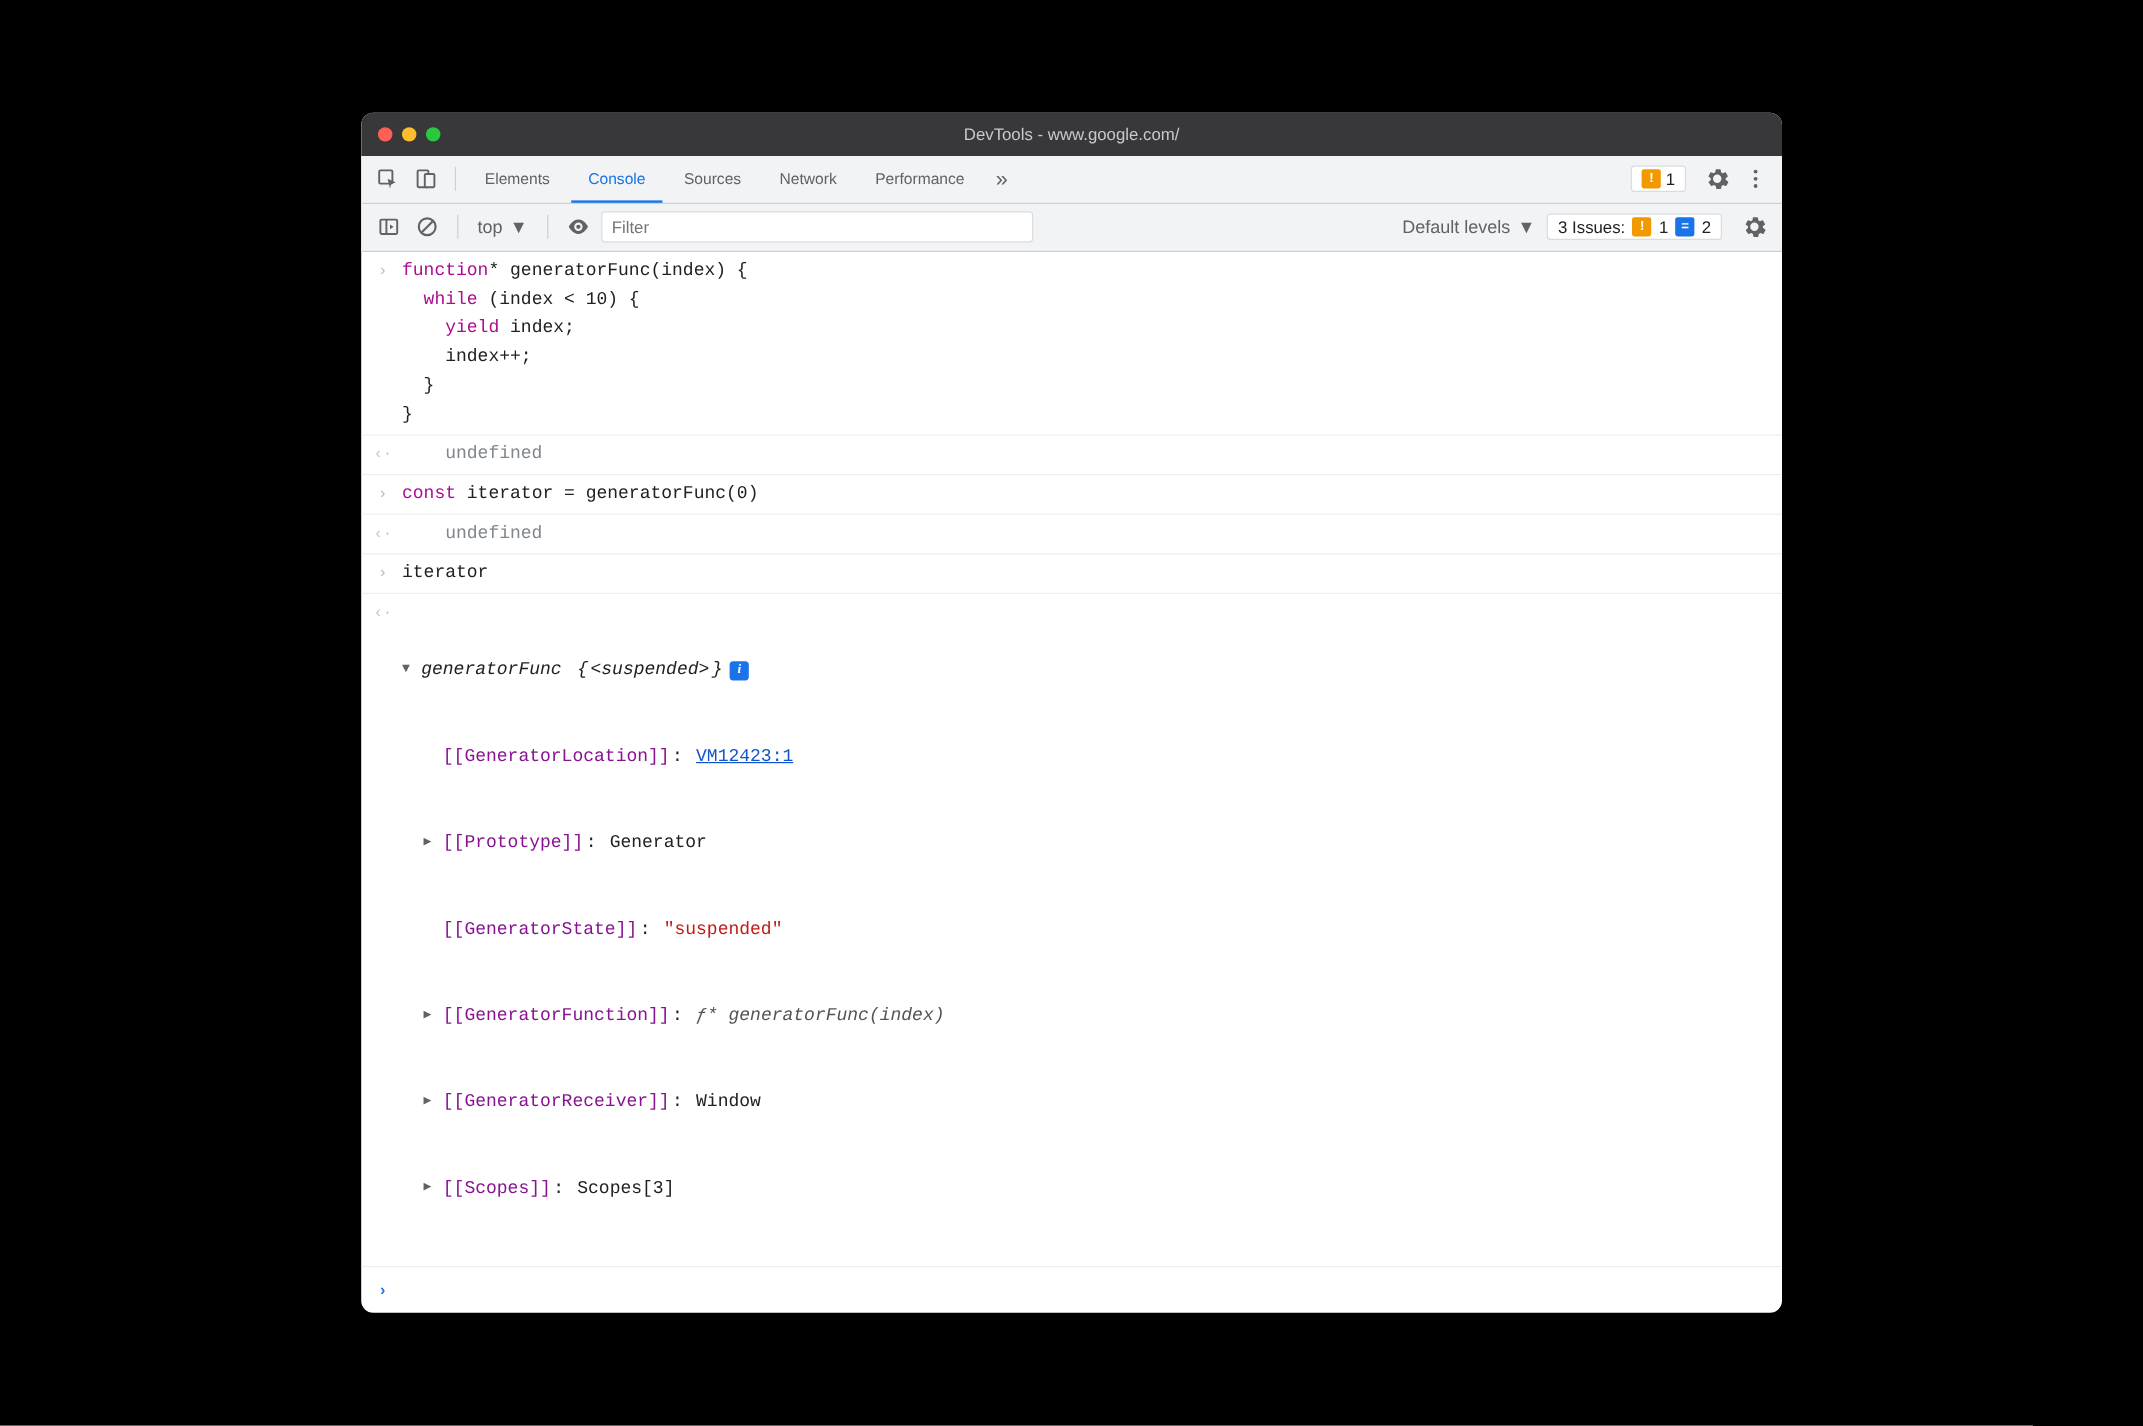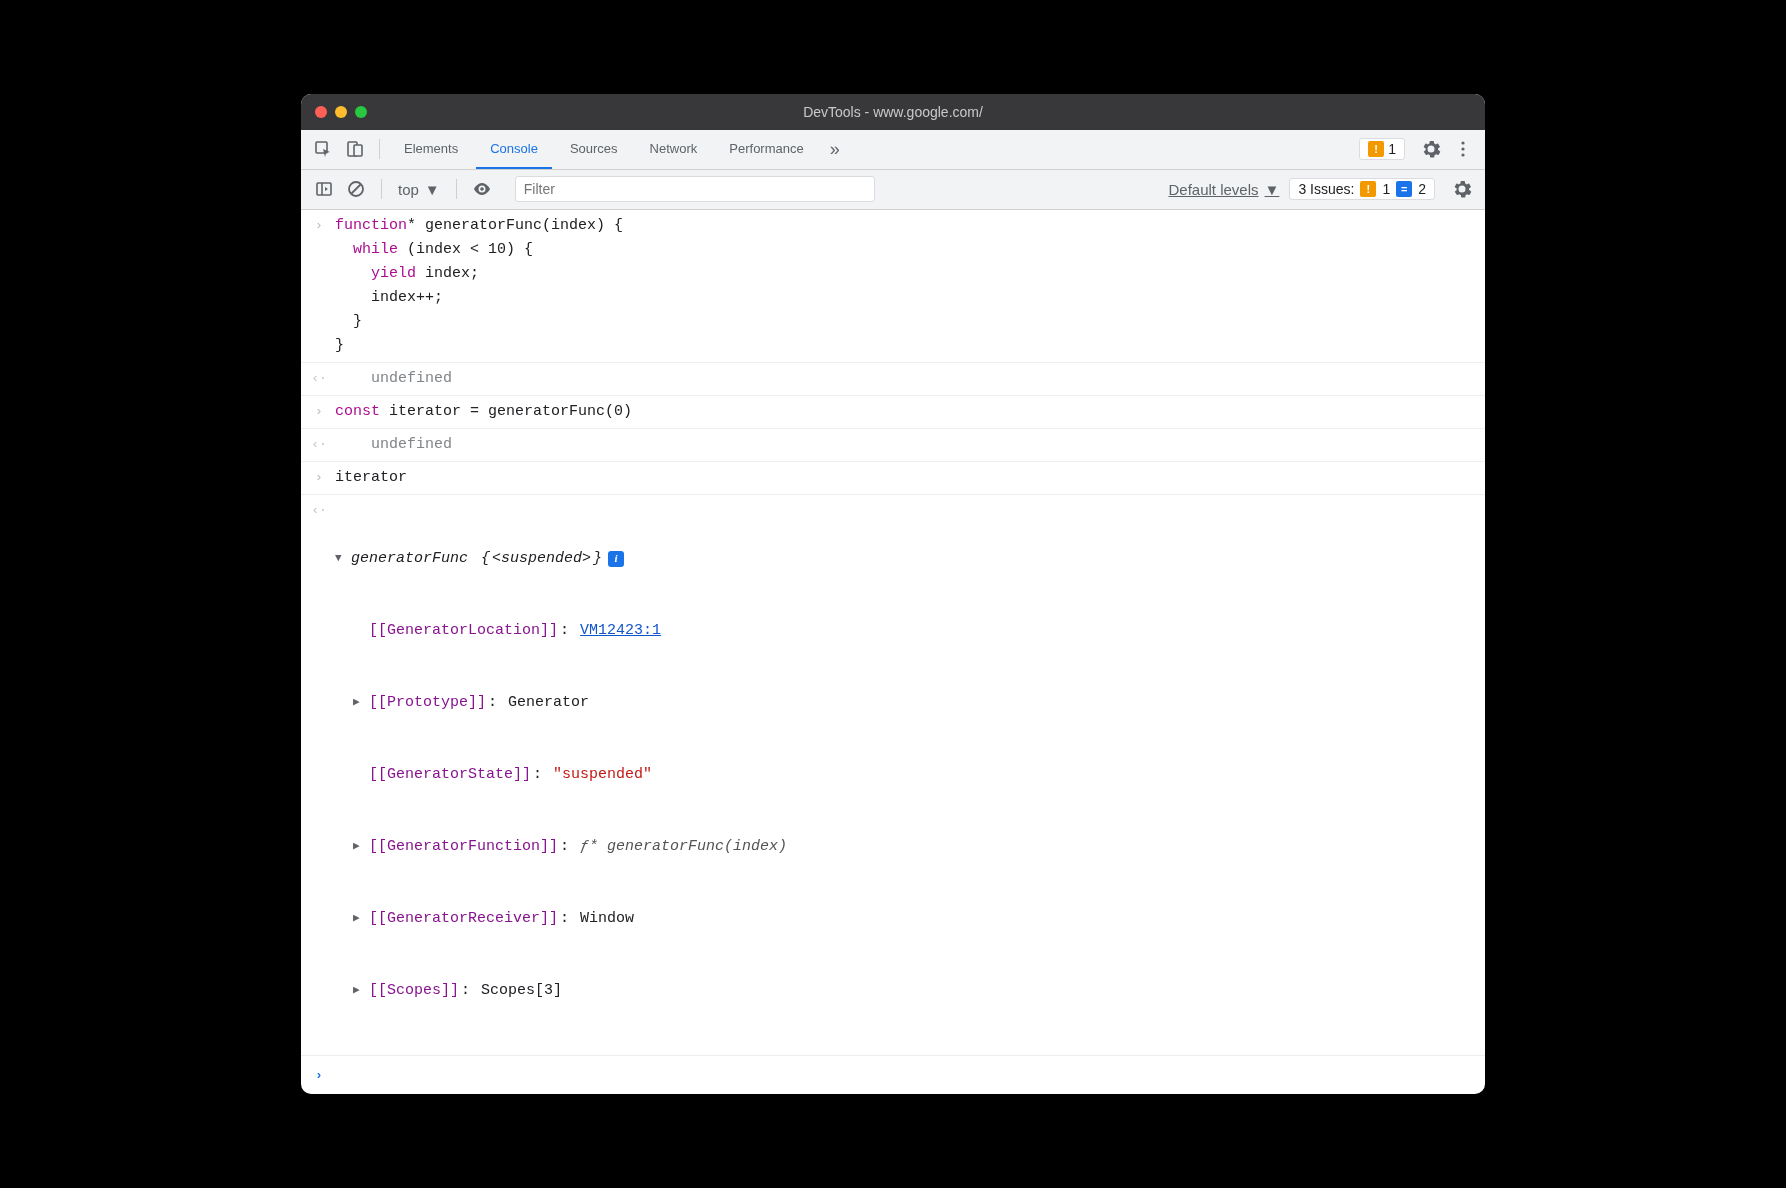--- a/index.html
+++ b/index.html
@@ -68,25 +68,25 @@
   width: 26px; height: 26px; display: flex; align-items: center; justify-content: center;
   color: #5f6368; cursor: pointer;
 }
 .toolbar .vdiv { width: 1px; height: 20px; background: #cfcfcf; margin: 0 6px; }
 .context-select {
   display: flex; align-items: center; gap: 6px; color: #5f6368; font-size: 15px;
   cursor: pointer; padding: 0 4px;
 }
 .filter-input {
   flex: 0 0 360px; height: 26px; border: 1px solid #dadce0; border-radius: 3px;
-  padding: 0 8px; font-size: 14px; color: #5f6368; background: #fff; outline: none; margin-left: 14px;
+  padding: 0 8px; font-size: 14px; color: #5f6368; background: #fff; outline: none;
 }
 .levels-select {
   display: flex; align-items: center; gap: 6px; color: #5f6368; font-size: 15px;
-  cursor: pointer; padding: 0 4px; text-decoration: underline;
+  cursor: pointer; padding: 0 4px;
 }
 .issues-box {
   display: flex; align-items: center; gap: 6px;
   border: 1px solid #dadce0; border-radius: 3px;
   padding: 2px 8px; background: #fff; font-size: 14px; color: #202124;
 }
 .chat-sq { width: 16px; height: 16px; background: #1a73e8; border-radius: 2px;
   display: flex; align-items: center; justify-content: center; color: #fff; font-size: 11px; font-weight: 800; }
 .console {
   font-family: Menlo, Consolas, "Courier New", monospace;

